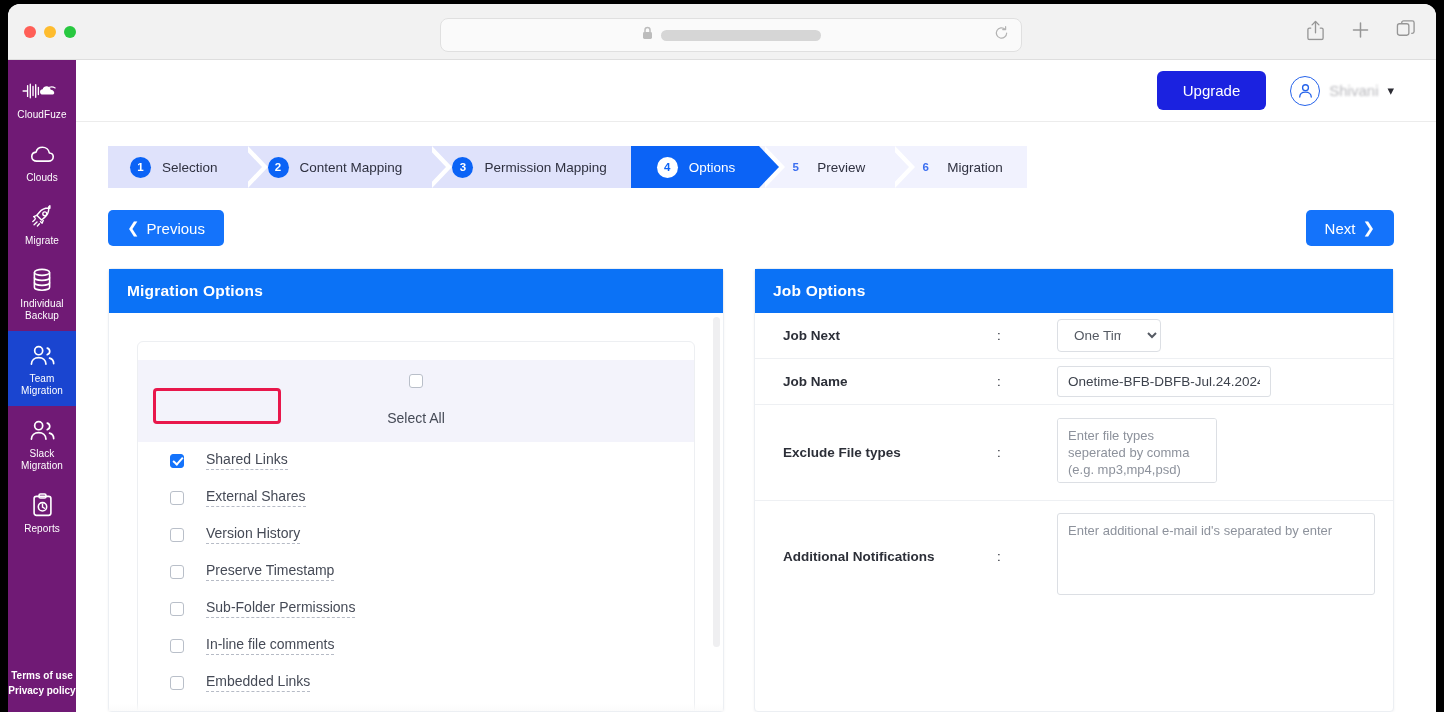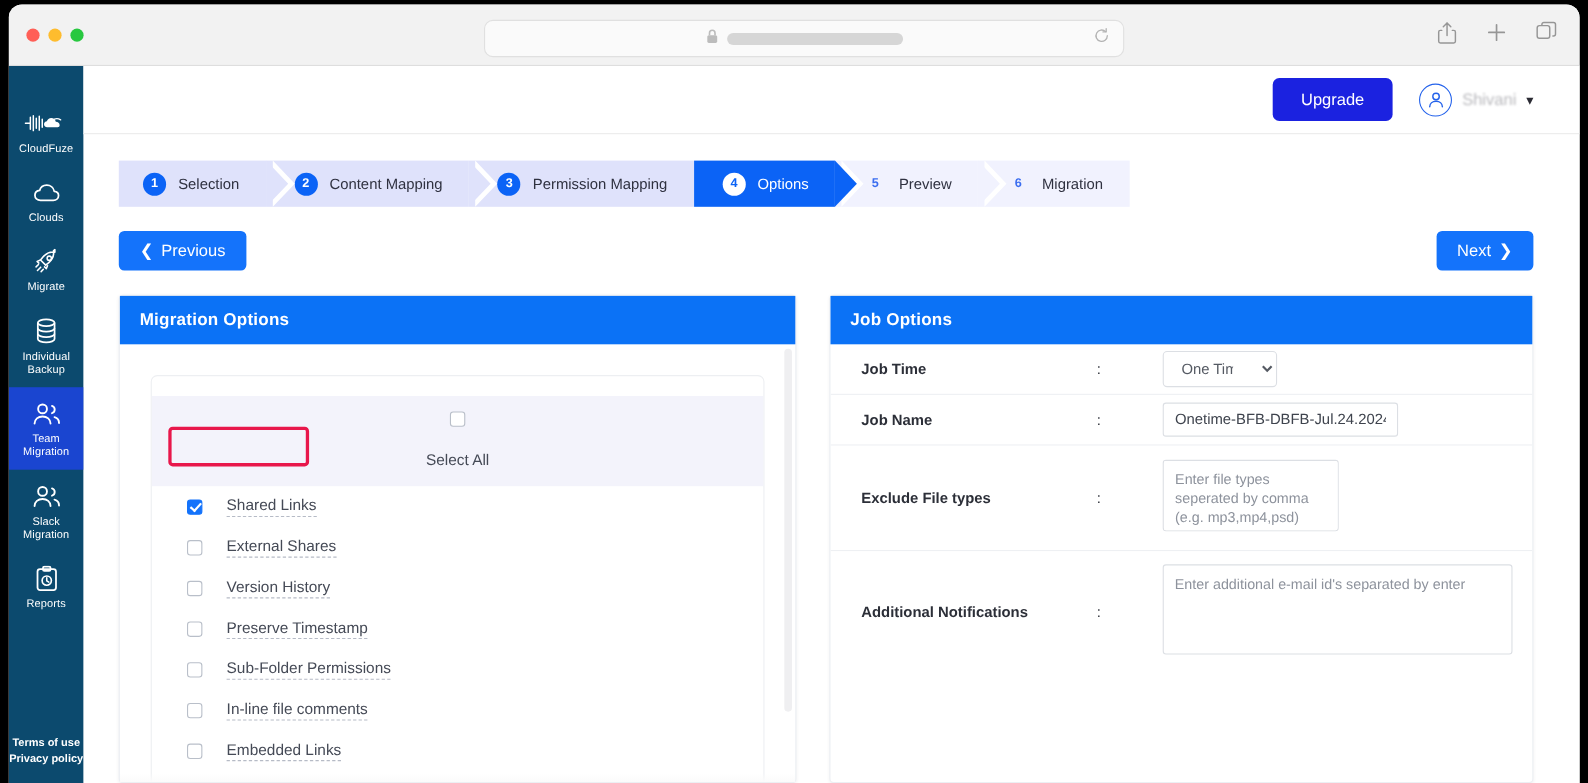--- a/index.html
+++ b/index.html
@@ -61,25 +61,25 @@
     position: relative;
     height: 652px;
     background: #ffffff;
     display: flex;
     overflow: hidden;
   }
 
   
   .sidebar {
     width: 68px; flex: 0 0 68px;
-    background: #0c4a6e;
+    background: #701a75;
     color: #fff;
     display: flex; flex-direction: column;
     align-items: center;
-    padding-top: 28px;
+    padding-top: 7px;
     position: relative;
   }
   .nav-item {
     width: 68px;
     padding: 11px 2px 9px;
     display: flex; flex-direction: column;
     align-items: center; gap: 5px;
     cursor: pointer;
   }
   .nav-item.active { background: #1a45d0; }
@@ -582,21 +582,21 @@
             <div class="vscroll"></div>
             <div class="bottom-fade"></div>
           </div>
         </section>
 
         <section class="panel right">
           <div class="panel-head">Job Options</div>
           <div class="panel-body">
 
             <div class="job-row">
-              <div class="job-label">Job Time</div>
+              <div class="job-label">Job Next</div>
               <div class="job-colon">:</div>
               <div class="job-field">
                 <select class="jt">
                   <option>One Time</option>
                   <option>Delta</option>
                   <option>Scheduled</option>
                 </select>
               </div>
             </div>
 

